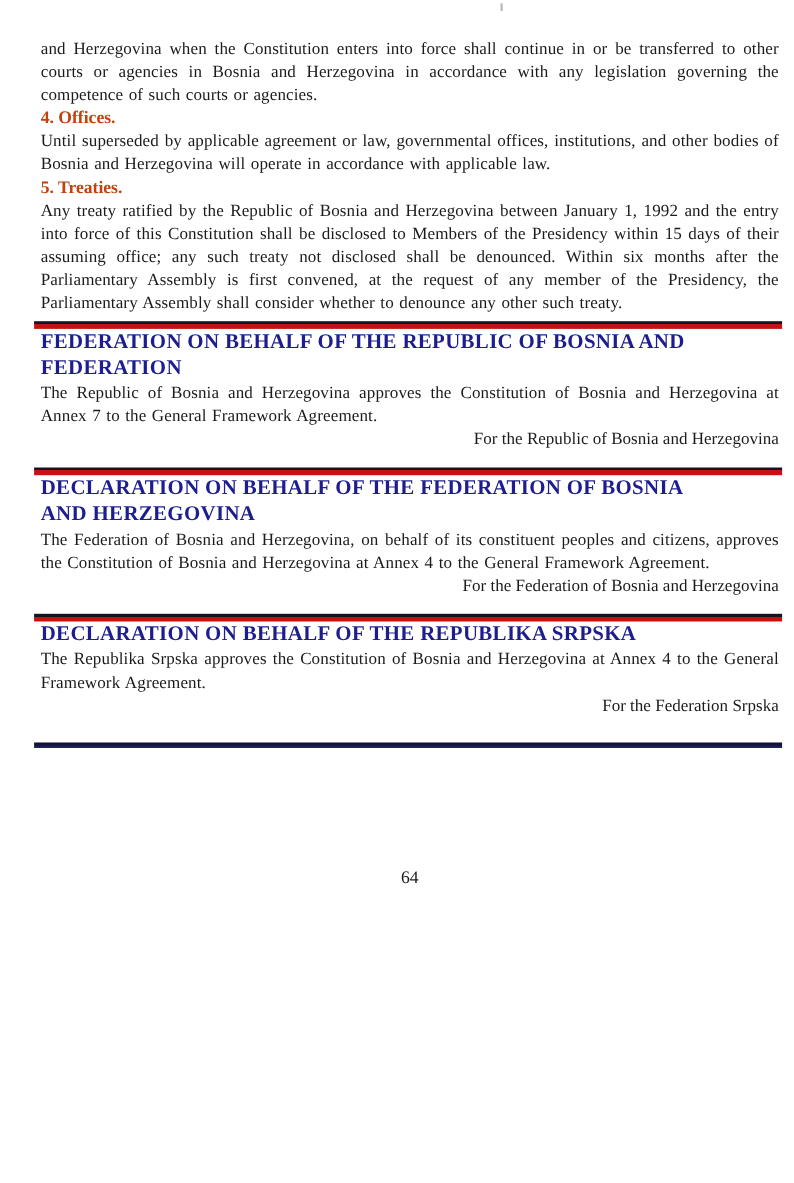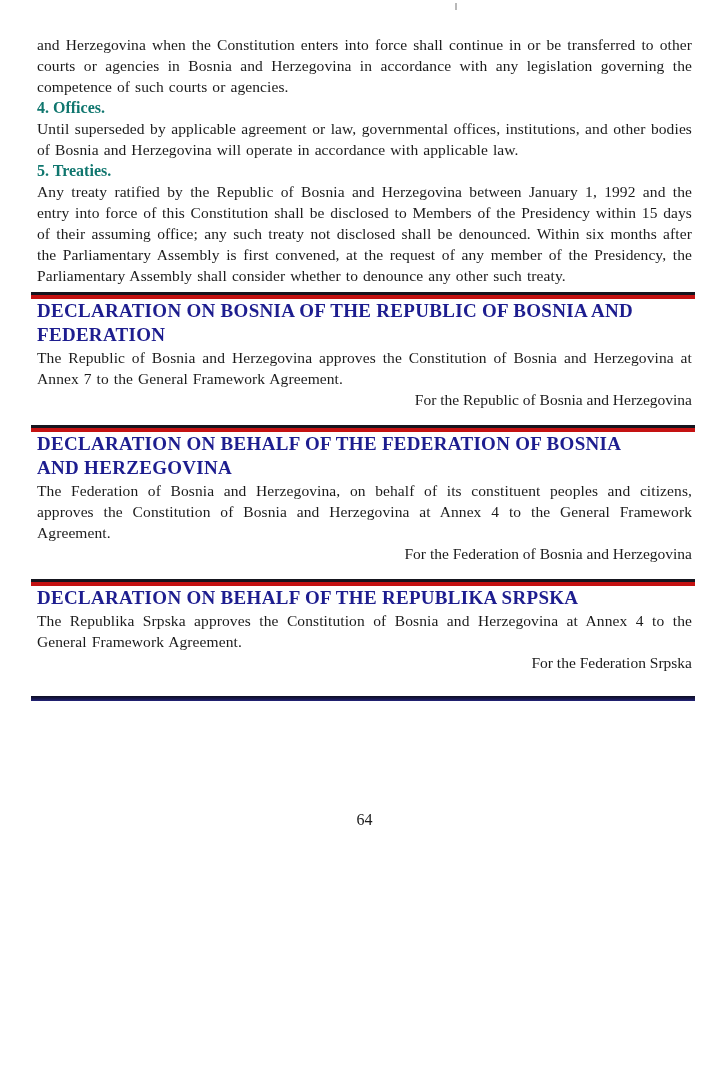--- a/index.html
+++ b/index.html
@@ -12,21 +12,21 @@
     height: 1075px;
     position: relative;
     font-family: "Liberation Serif", "DejaVu Serif", serif;
     color: #1b1b1b;
     overflow: hidden;
   }
   .page {
     box-sizing: border-box;
     width: 722px;
     height: 1075px;
-    padding: 34px 30px 0 37px;
+    padding: 34px 14px 0 37px;
     position: relative;
   }
   p.body {
     margin: 0;
     font-size: 15.5px;
     line-height: 21px;
     text-align: justify;
     letter-spacing: 0.1px;
     word-spacing: 1px;
   }
@@ -34,21 +34,21 @@
     margin: 0;
     font-size: 15.5px;
     line-height: 21px;
     text-align: right;
   }
   h3.green-heading {
     margin: 0;
     font-size: 16px;
     line-height: 21px;
     font-weight: bold;
-    color: #0f766e;
+    color: #c2410c;
   }
   h2.navy-heading {
     margin: 0;
     font-size: 19px;
     line-height: 24px;
     font-weight: bold;
     color: #1d1d8f;
     letter-spacing: 0.3px;
   }
   h2.navy-heading span { display: block; }
@@ -110,21 +110,21 @@
 
   <p class="body mt14">Until superseded by applicable agreement or law, governmental offices, institutions, and other bodies of Bosnia and Herzegovina will operate in accordance with applicable law.</p>
 
   <h3 class="green-heading mt9">5. Treaties.</h3>
 
   <p class="body mt13">Any treaty ratified by the Republic of Bosnia and Herzegovina between January 1, 1992 and the entry into force of this Constitution shall be disclosed to Members of the Presidency within 15 days of their assuming office; any such treaty not disclosed shall be denounced. Within six months after the Parliamentary Assembly is first convened, at the request of any member of the Presidency, the Parliamentary Assembly shall consider whether to denounce any other such treaty.</p>
 
   <div class="rule-red mt6"></div>
 
   <h2 class="navy-heading mt23">
-    <span>DECLARATION ON BOSNIA OF THE REPUBLIC OF BOSNIA AND</span>
+    <span>FEDERATION ON BEHALF OF THE REPUBLIC OF BOSNIA AND</span>
     <span>FEDERATION</span>
   </h2>
 
   <p class="body mt10">The Republic of Bosnia and Herzegovina approves the Constitution of Bosnia and Herzegovina at Annex 7 to the General Framework Agreement.</p>
 
   <p class="plain mt11">For the Republic of Bosnia and Herzegovina</p>
 
   <div class="rule-red mt15"></div>
 
   <h2 class="navy-heading mt21">

